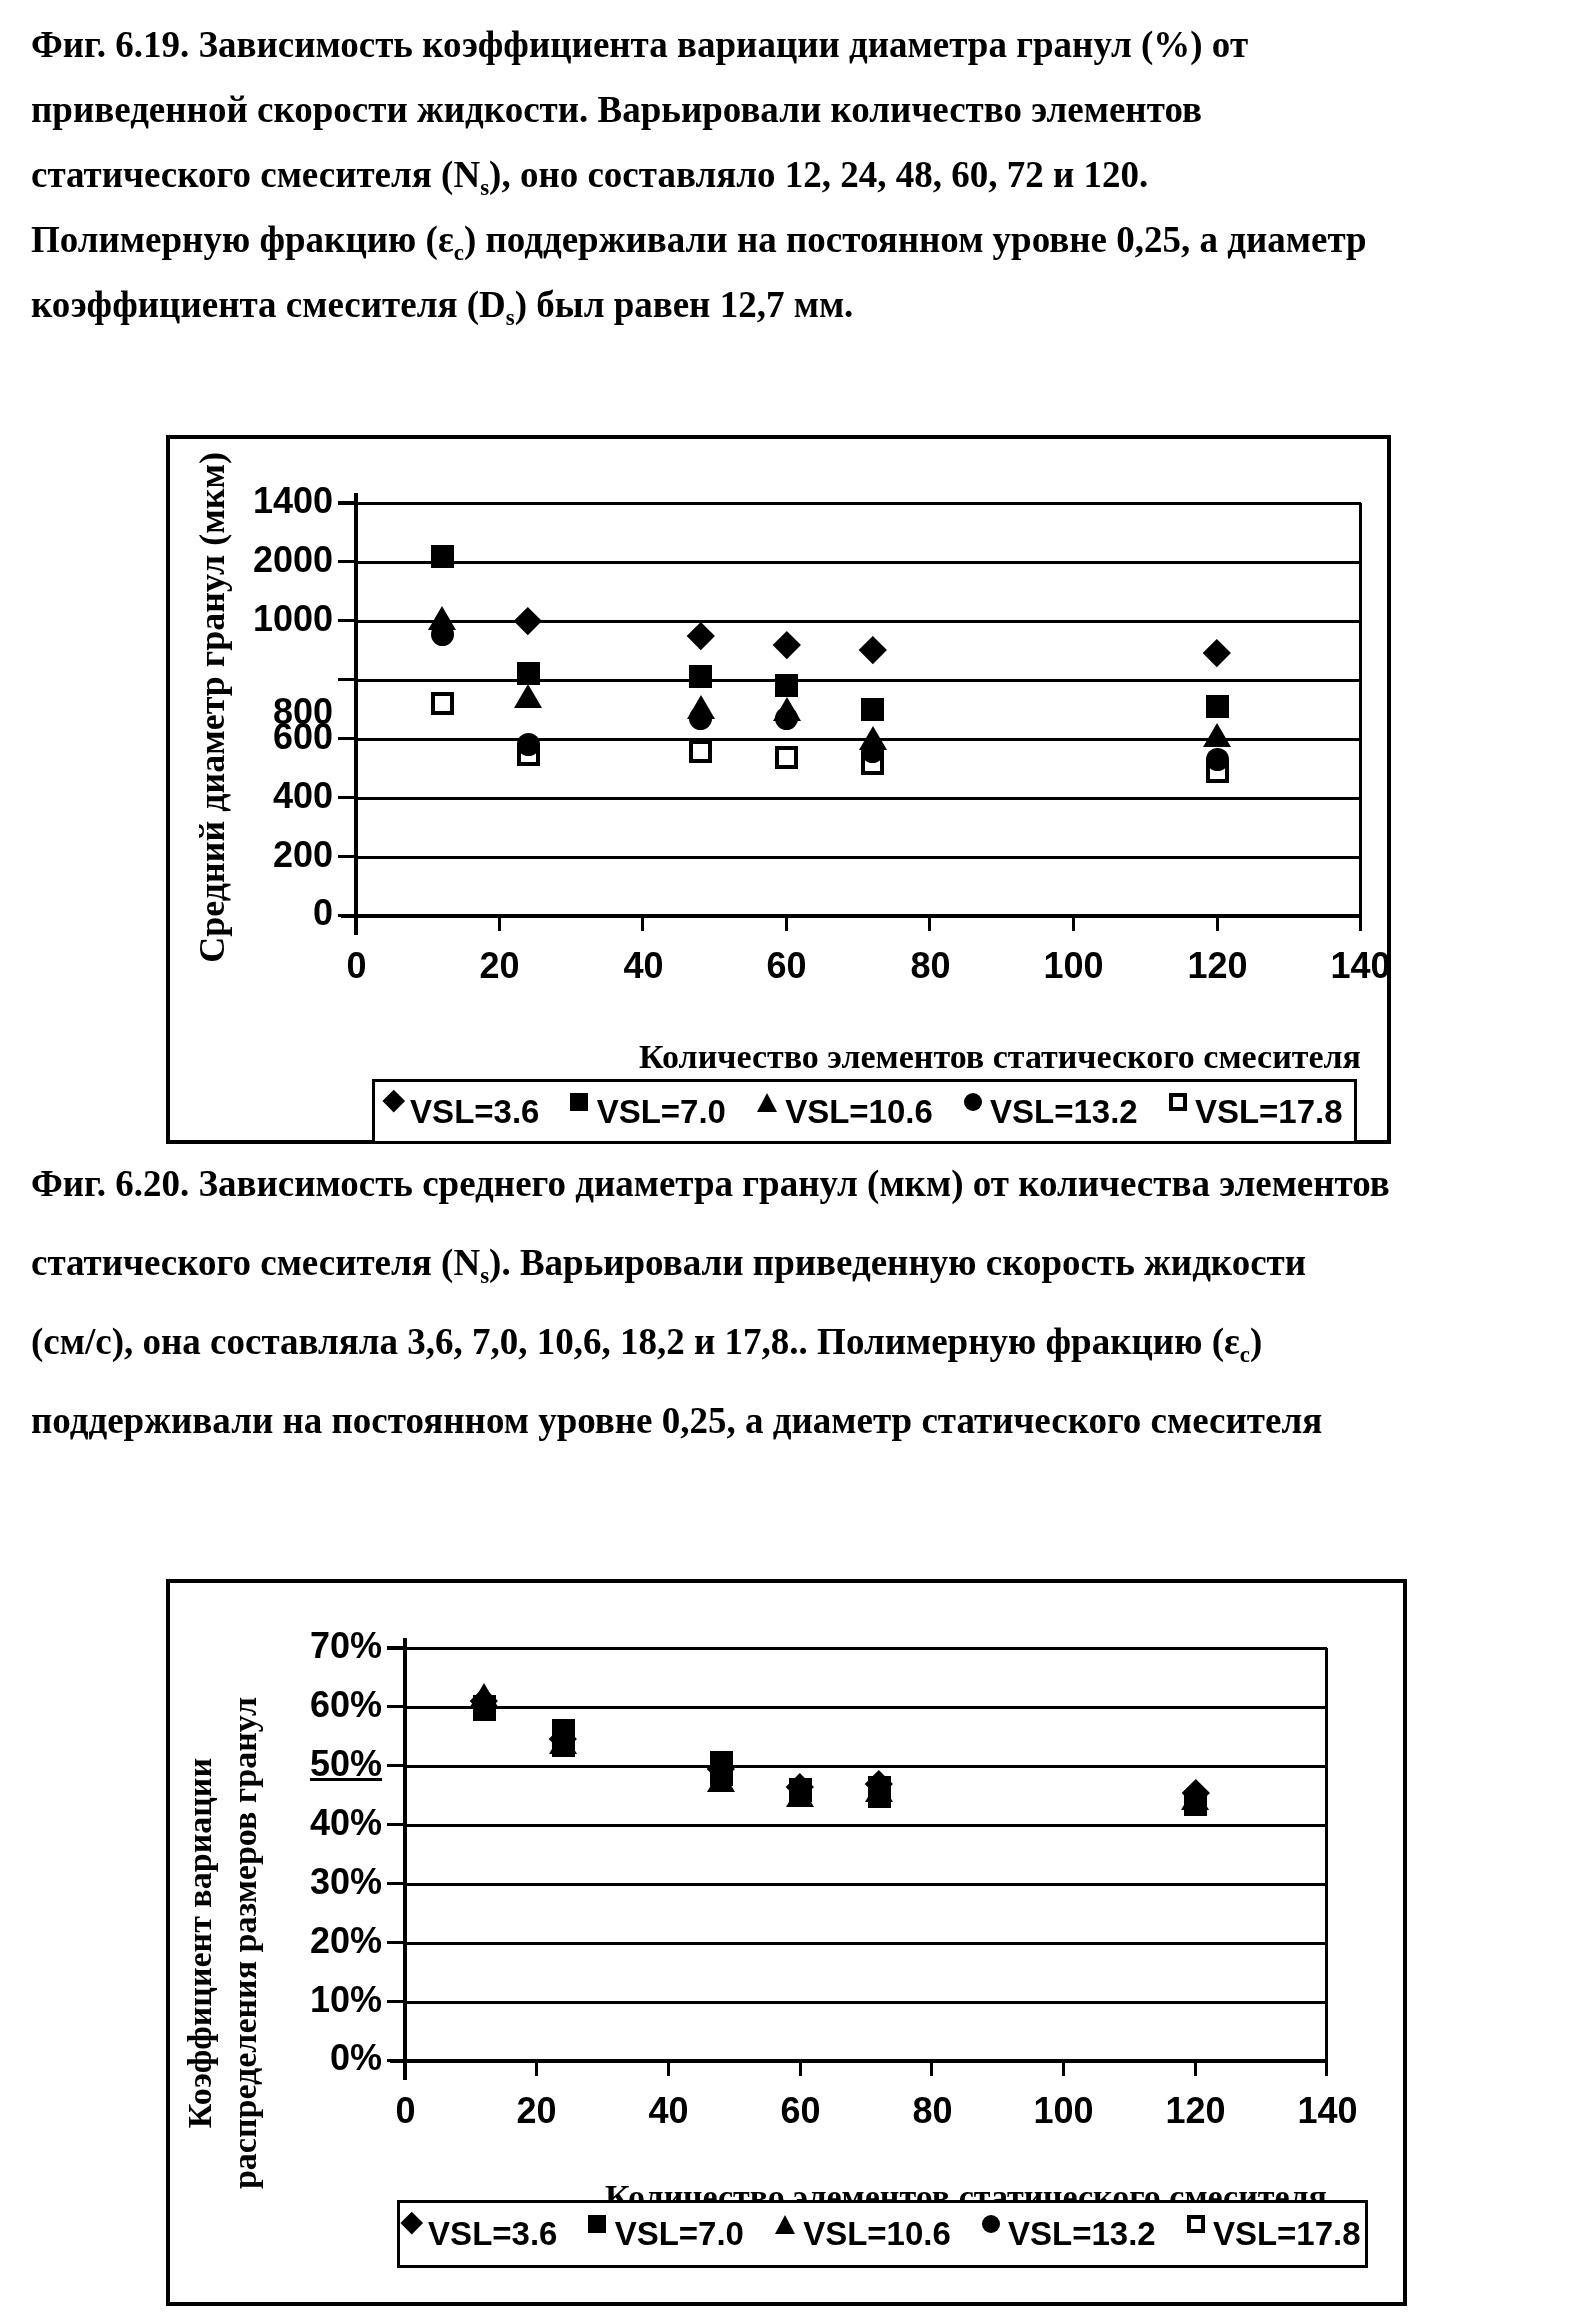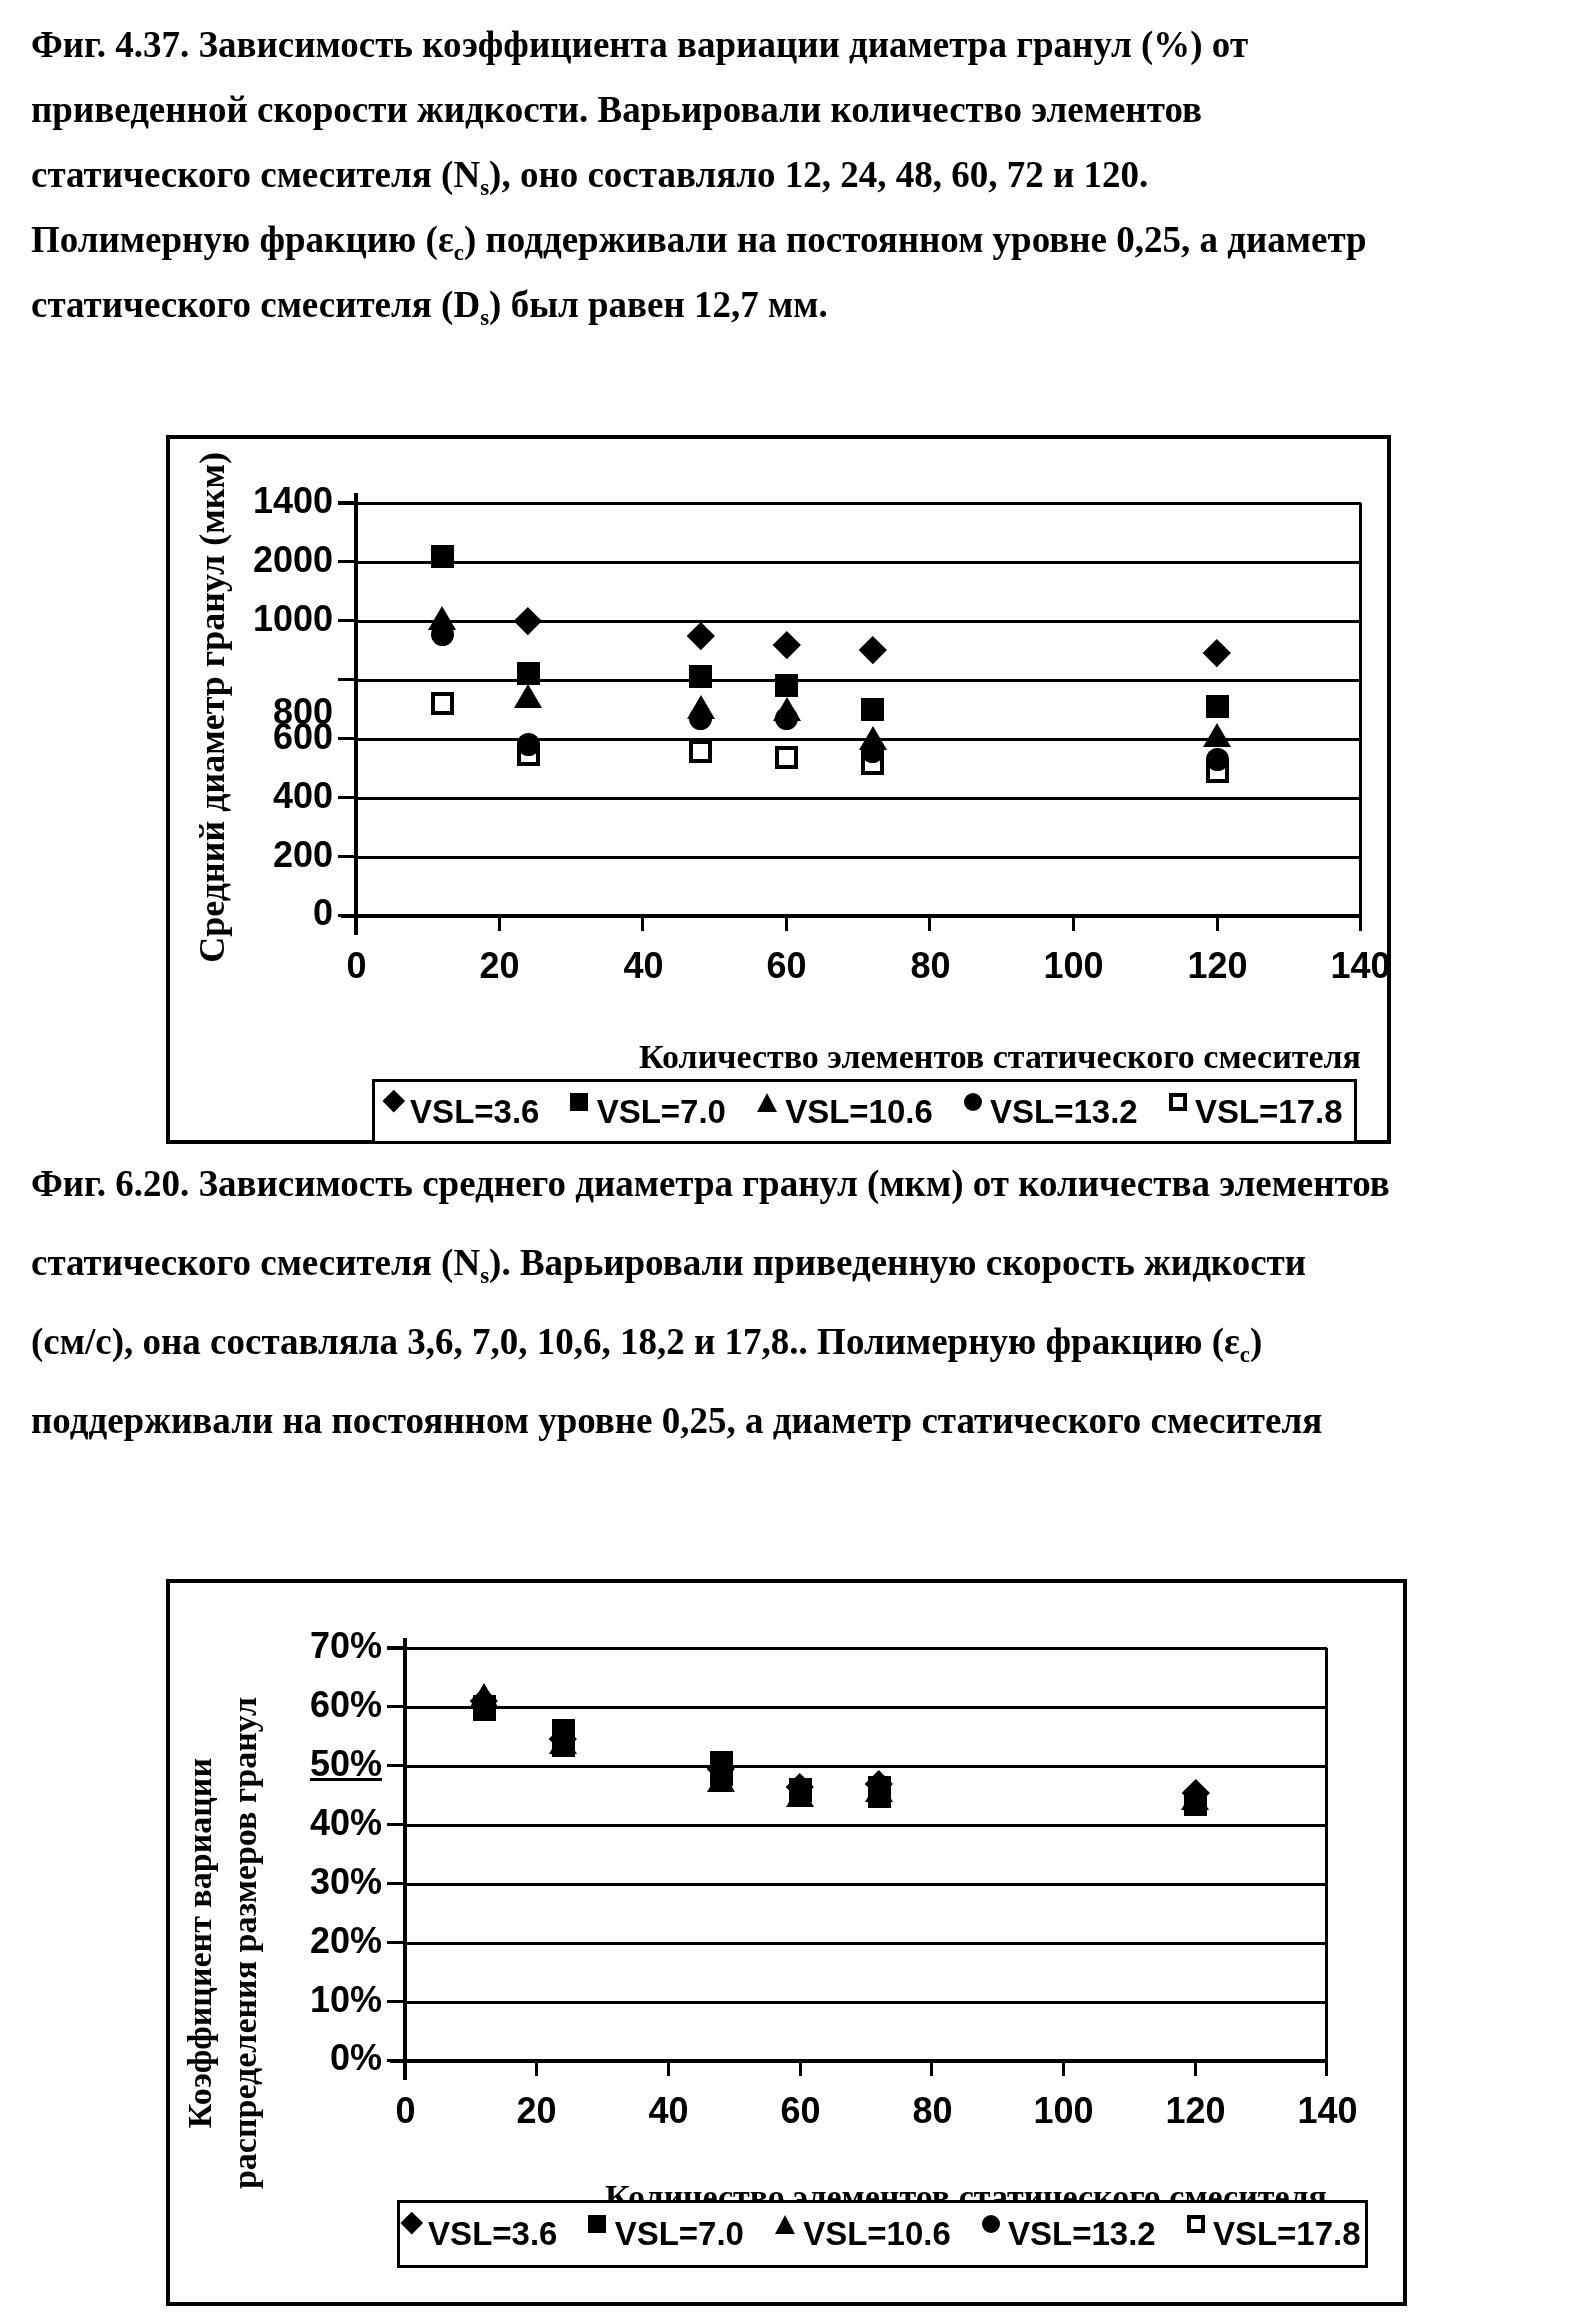--- a/index.html
+++ b/index.html
@@ -34,25 +34,25 @@
   .mk-diamond{background:#000;transform:rotate(45deg);}
   .mk-osquare{background:#fff;border:4.1px solid #000;box-sizing:border-box;}
   .mk-triangle{width:0;height:0;border-style:solid;border-color:transparent;
                border-top:none;background:transparent;}
   .leg-item .mk{position:static;flex:none;}
 </style>
 </head>
 <body>
 
 <div class="cap" id="cap1" style="top:11.5px;">
-    <span class="ln"><span>Фиг. 4.37. Зависимость коэффициента вариации диаметра гранул (%) от</span></span>
+    <span class="ln"><span>Фиг. 6.19. Зависимость коэффициента вариации диаметра гранул (%) от</span></span>
     <span class="ln"><span>приведенной скорости жидкости. Варьировали количество элементов</span></span>
     <span class="ln"><span>статического смесителя (N</span><sub>s</sub><span>), оно составляло 12, 24, 48, 60, 72 и 120.</span></span>
     <span class="ln"><span>Полимерную фракцию (ε</span><sub>c</sub><span>) поддерживали на постоянном уровне 0,25, а диаметр</span></span>
-    <span class="ln"><span>статического смесителя (D</span><sub>s</sub><span>) был равен 12,7 мм.</span></span>
+    <span class="ln"><span>коэффициента смесителя (D</span><sub>s</sub><span>) был равен 12,7 мм.</span></span>
   </div>
 
 <div class="chart-box" id="chart1" style="left:166px;top:435px;width:1225px;height:709px;">
   <div class="ytitle" style="left:4.9px;top:0;width:74px;height:537px;">
     <span class="vtext">Средний диаметр гранул (мкм)</span>
   </div>
   <div class="plot" style="left:186px;top:64px;width:1005px;height:412px;">
       <div class="grid" style="top: 353px;"></div>
       <div class="grid" style="top: 294px;"></div>
       <div class="grid" style="top: 235px;"></div>

